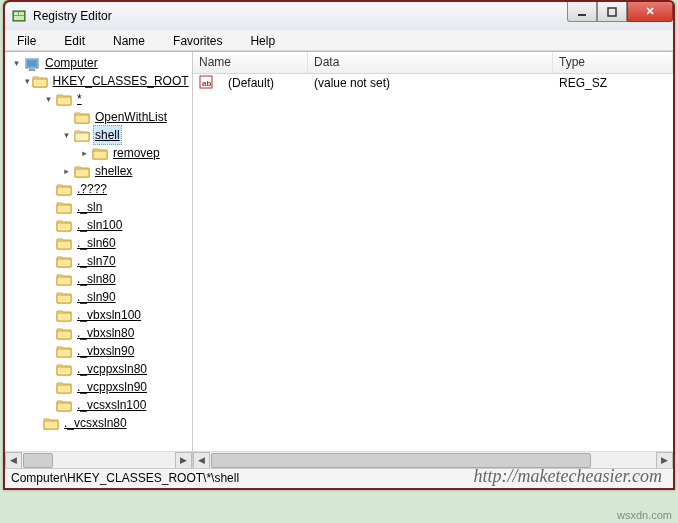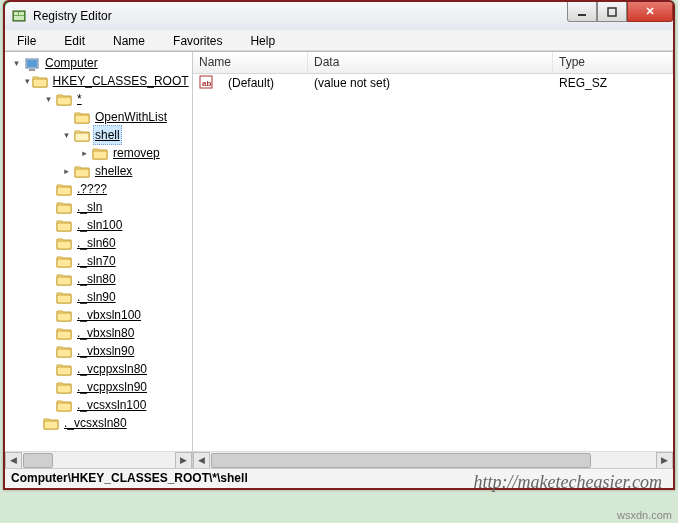--- a/index.html
+++ b/index.html
@@ -30,22 +30,22 @@
 .col.data { flex: 1; }
 .list-body { flex: 1; background: #fff; }
 .list-row { display: flex; height: 18px; align-items: center; }
 .list-row .cell { padding: 0 6px; }
 .cell.name { width: 115px; display:flex; align-items:center; gap:15px; }
 .cell.type { width: 120px; }
 .cell.data { flex: 1; }
 .hscroll-stub { height: 17px; background: #f0f0f0; border-top: 1px solid #ddd; position: relative; display:flex; align-items:center; }
 .hscroll-stub .thumb { position: absolute; height: 15px; background: #cfcfcf; border: 1px solid #aaa; border-radius: 2px; }
 .hscroll-stub .arrow { width: 17px; height: 17px; background:#e8e8e8; border:1px solid #bbb; font-size:9px; display:flex; align-items:center; justify-content:center; color:#555;}
-.statusbar { height: 20px; border-top: 1px solid #ccc; padding: 2px 6px; background: #f4f4f4; font-size: 12px; font-weight: bold; }
-.watermark { position: absolute; bottom: 30px; right: 16px; font-family: Georgia, serif; font-style: italic; color: #666; font-size: 18px; pointer-events: none; }
+.statusbar { height: 20px; border-top: 1px solid #ccc; padding: 2px 6px; background: #f4f4f4; font-size: 12px; }
+.watermark { position: absolute; bottom: 36px; right: 16px; font-family: Georgia, serif; font-style: italic; color: #666; font-size: 18px; pointer-events: none; }
 .credit { position: absolute; bottom: 2px; right: 6px; color: #888; font-size: 11px; }
 svg.folder-svg { width: 16px; height: 13px; }
 svg.comp-svg { width:16px; height:16px; }
 svg.str-svg { width:14px; height:14px; }
 .in0{padding-left:4px}.in1{padding-left:18px}.in2{padding-left:36px}.in3{padding-left:54px}.in4{padding-left:72px}
 </style>
 </head>
 <body>
 
 <div class="window">

